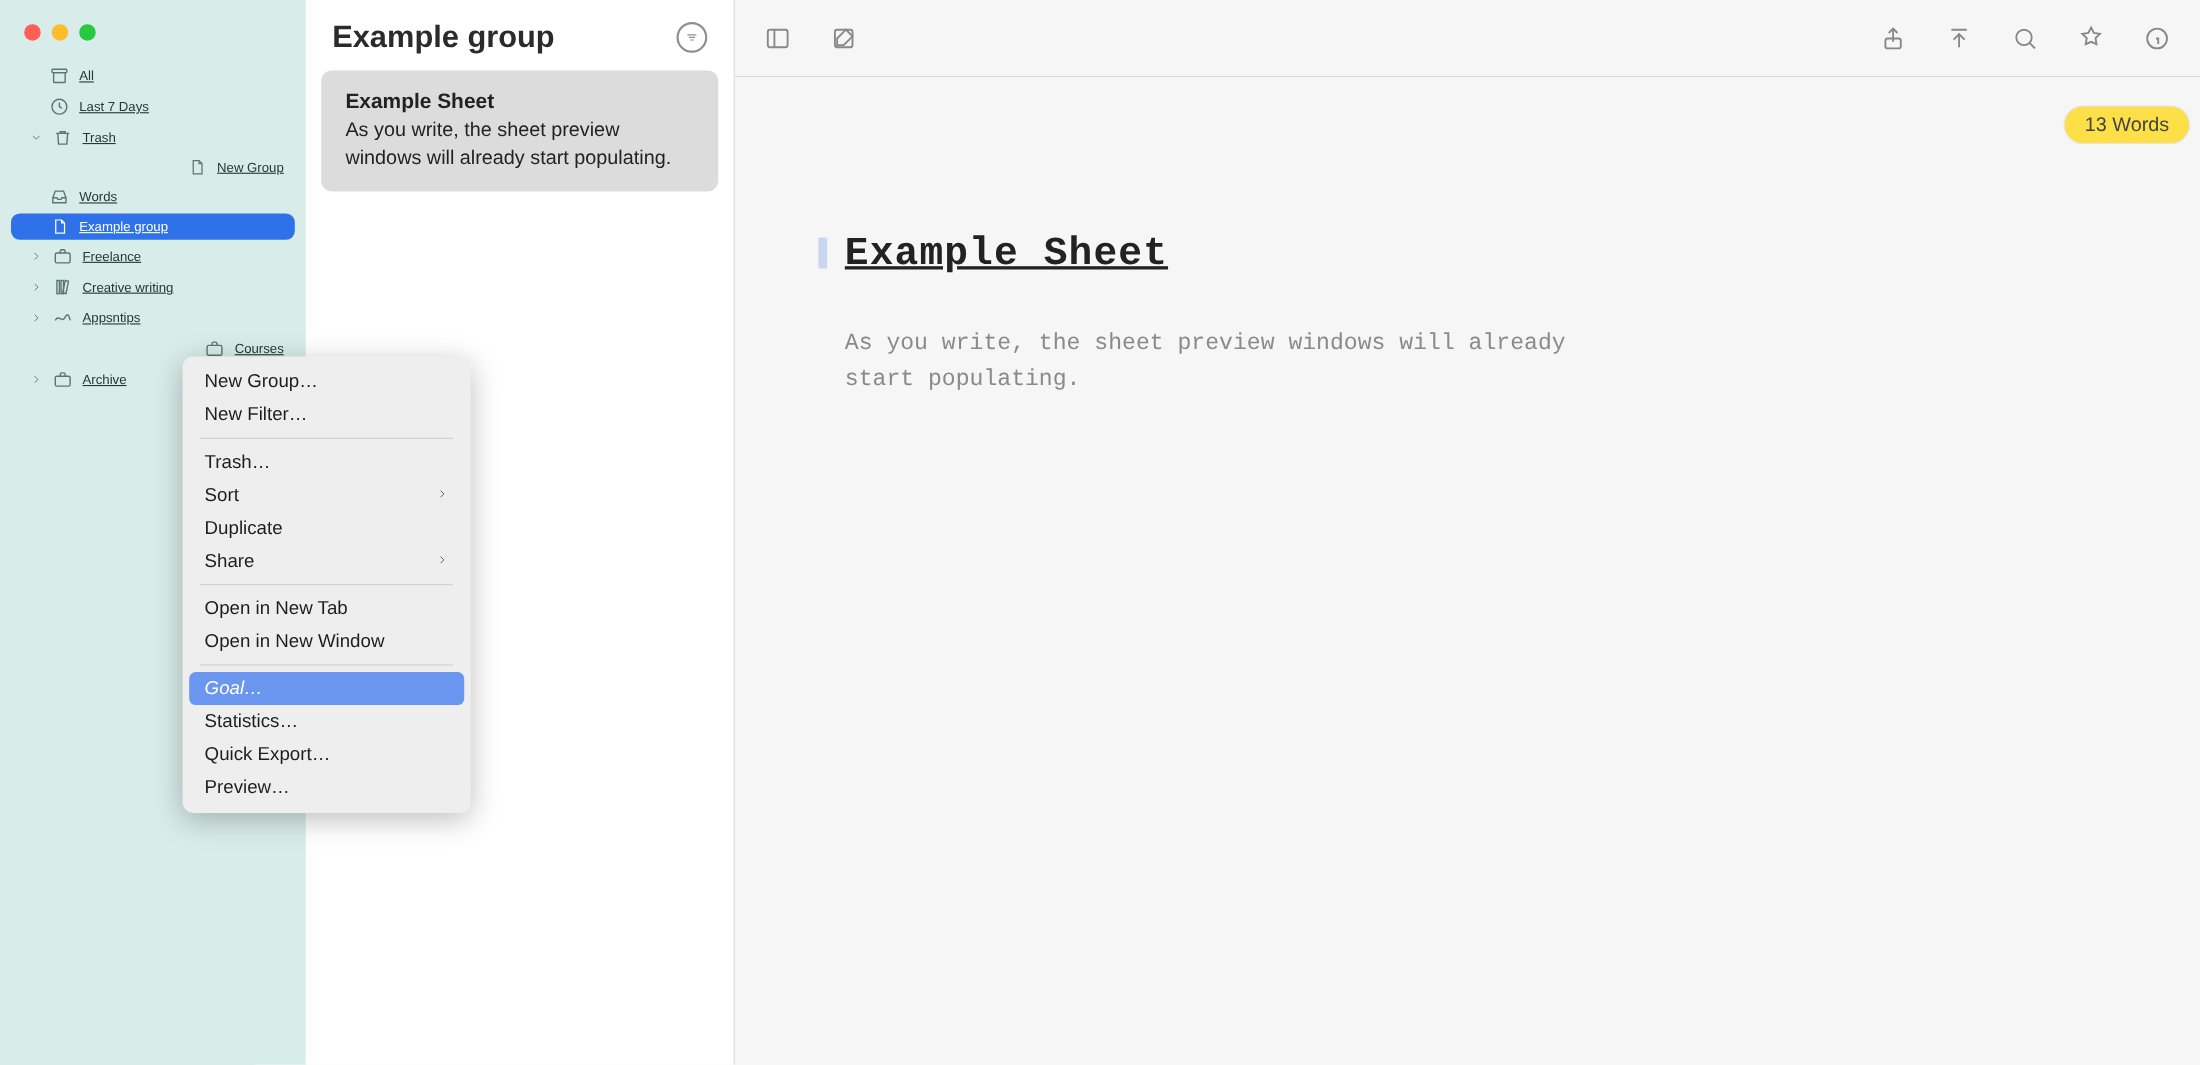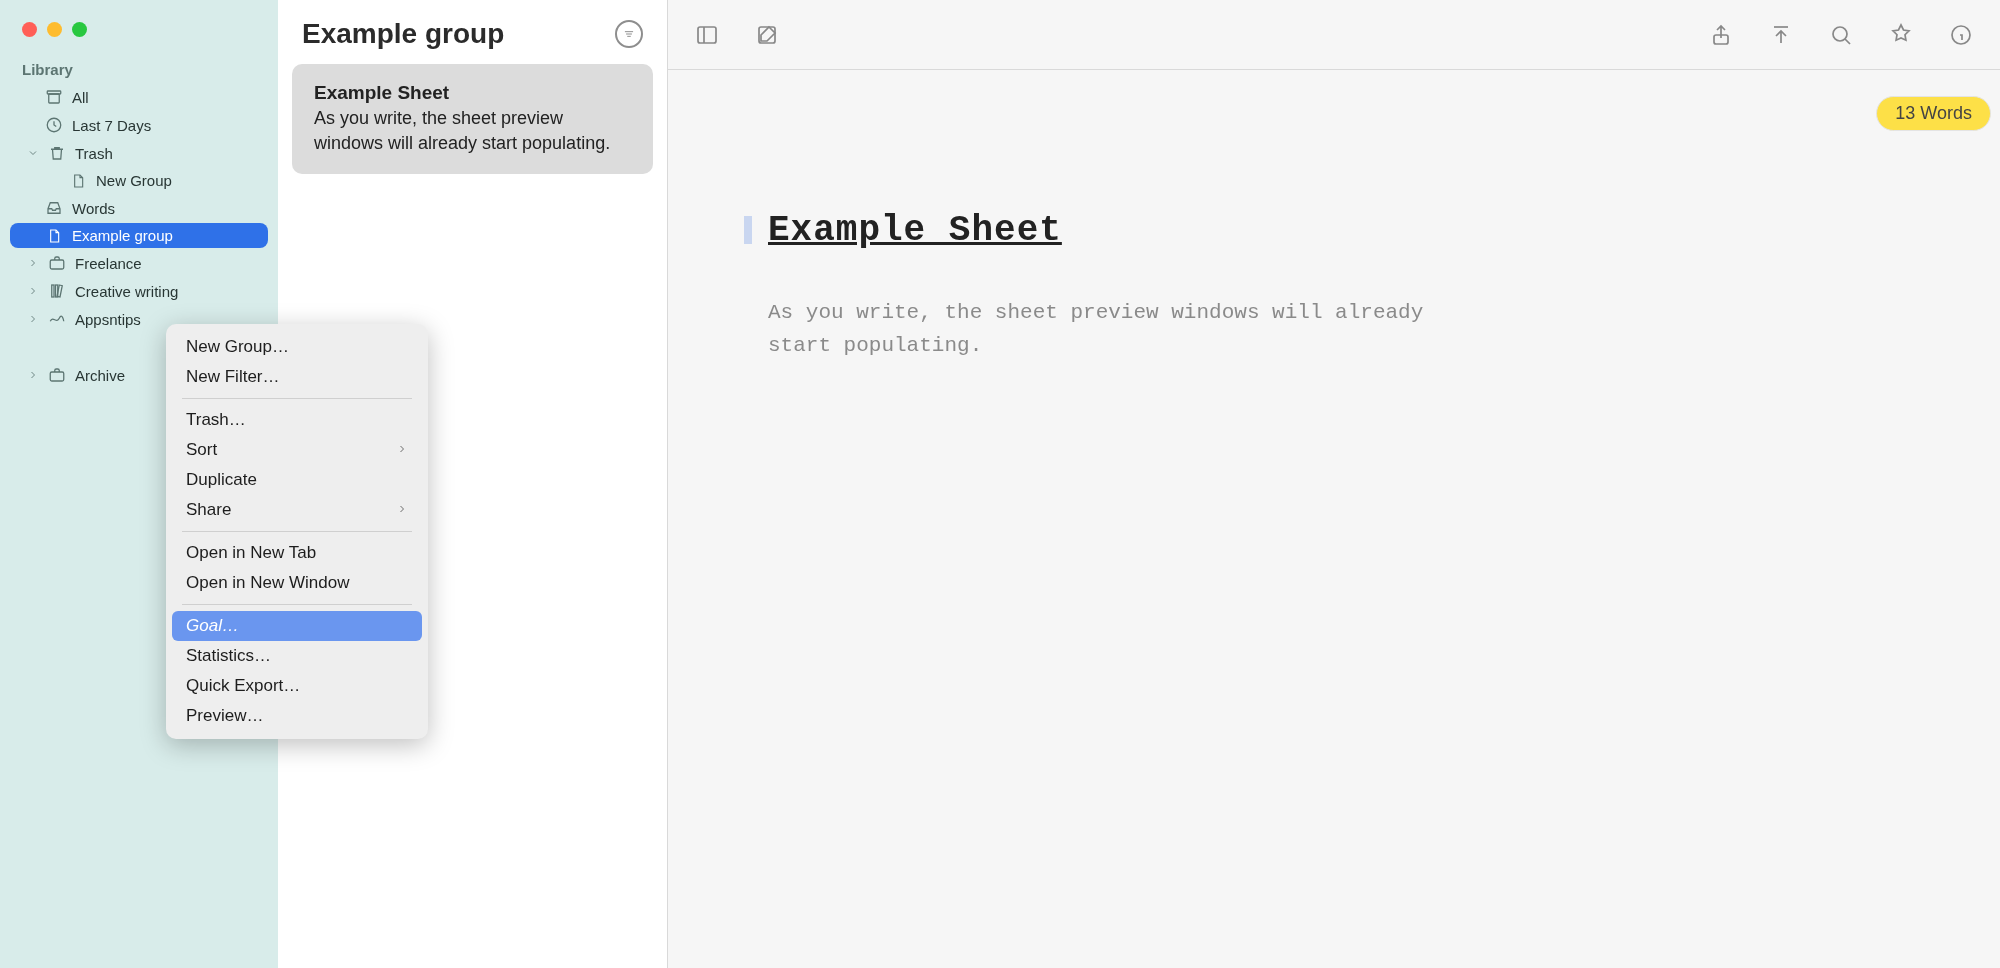--- a/index.html
+++ b/index.html
@@ -36,38 +36,39 @@
     font-size: 15px;
     font-weight: 600;
     color: #5c7572;
     padding: 6px 22px 5px;
   }
   .tree-item {
     display: flex;
     align-items: center;
     gap: 8px;
     padding: 4px 10px 4px 22px;
-    font-size: 15px;
+    font-size: 12px;
     color: #283634;
     border-radius: 8px;
     margin: 1px 10px;
+    text-decoration: underline;
   }
   .tree-item .chevron {
     width: 13px;
     color:#5c7572;
     display:inline-flex;
     justify-content:center;
   }
   .tree-item .icon {
     width: 20px;
     color:#5c7572;
     display:inline-flex;
     justify-content:center;
   }
-  .tree-item.grandchild { padding-left: 58px; }
+  .tree-item.grandchild { padding-left: 58px; justify-content: flex-end; }
   .tree-item.selected {
     background:#2f71e8;
     color:#fff;
   }
   .tree-item.selected .icon, .tree-item.selected .chevron { color:#fff; }
 
   
   .sheet-list {
     width: 390px;
     flex: 0 0 390px;
@@ -196,21 +197,20 @@
 <body>
 
 <div class="sidebar">
 
   <div class="traffic-lights">
     <div class="tl red"></div>
     <div class="tl yellow"></div>
     <div class="tl green"></div>
   </div>
 
-  <div class="section-header">Library</div>
 
   <div class="tree-item" style="padding-left:34px;">
     <span class="icon">
       <svg viewBox="0 0 24 24" width="18" height="18">
           <rect x="3" y="4" width="18" height="4" rx="1"></rect>
           <rect x="5" y="8" width="14" height="12" rx="1"></rect>
         </svg>
     </span>
     <span>All</span>
   </div>

